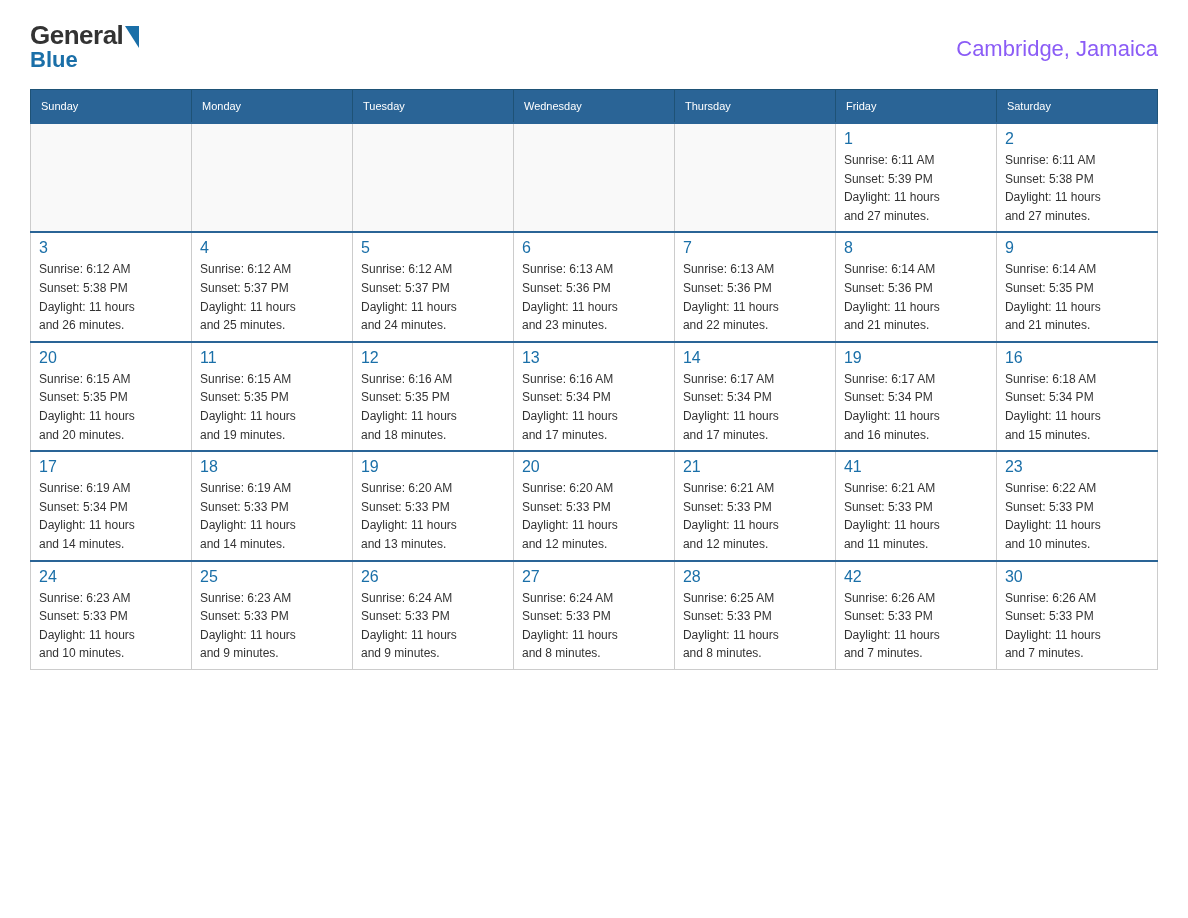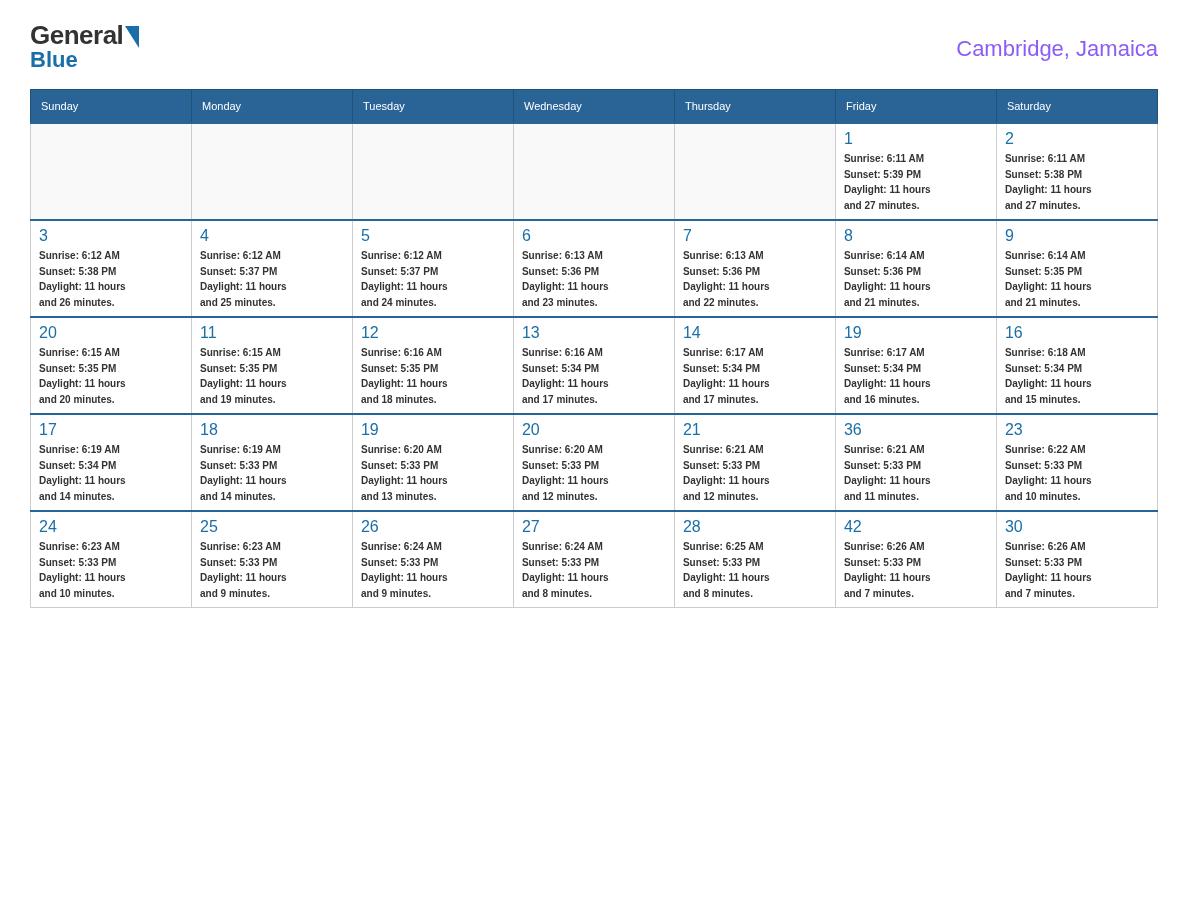--- a/index.html
+++ b/index.html
@@ -85,24 +85,23 @@
       min-height: 90px;
     }
     .day-number {
       font-size: 16px;
       font-weight: normal;
       color: #1a6fa8;
       display: block;
       margin-bottom: 3px;
     }
     .day-info {
-      font-size: 10px;
+      font-size: 12px;
       color: #333;
       line-height: 1.55;
-      font-weight: bold;
     }
     .empty-cell {
       background: #f9f9f9;
     }
     tr.week-row td {
       border-top: 2px solid #2a6496;
     }
   </style>
 </head>
 <body>
@@ -225,21 +224,21 @@
         </td>
         <td>
           <span class="day-number">20</span>
           <div class="day-info">Sunrise: 6:20 AM<br>Sunset: 5:33 PM<br>Daylight: 11 hours<br>and 12 minutes.</div>
         </td>
         <td>
           <span class="day-number">21</span>
           <div class="day-info">Sunrise: 6:21 AM<br>Sunset: 5:33 PM<br>Daylight: 11 hours<br>and 12 minutes.</div>
         </td>
         <td>
-          <span class="day-number">36</span>
+          <span class="day-number">41</span>
           <div class="day-info">Sunrise: 6:21 AM<br>Sunset: 5:33 PM<br>Daylight: 11 hours<br>and 11 minutes.</div>
         </td>
         <td>
           <span class="day-number">23</span>
           <div class="day-info">Sunrise: 6:22 AM<br>Sunset: 5:33 PM<br>Daylight: 11 hours<br>and 10 minutes.</div>
         </td>
       </tr>
       <tr class="week-row">
         <td>
           <span class="day-number">24</span>

